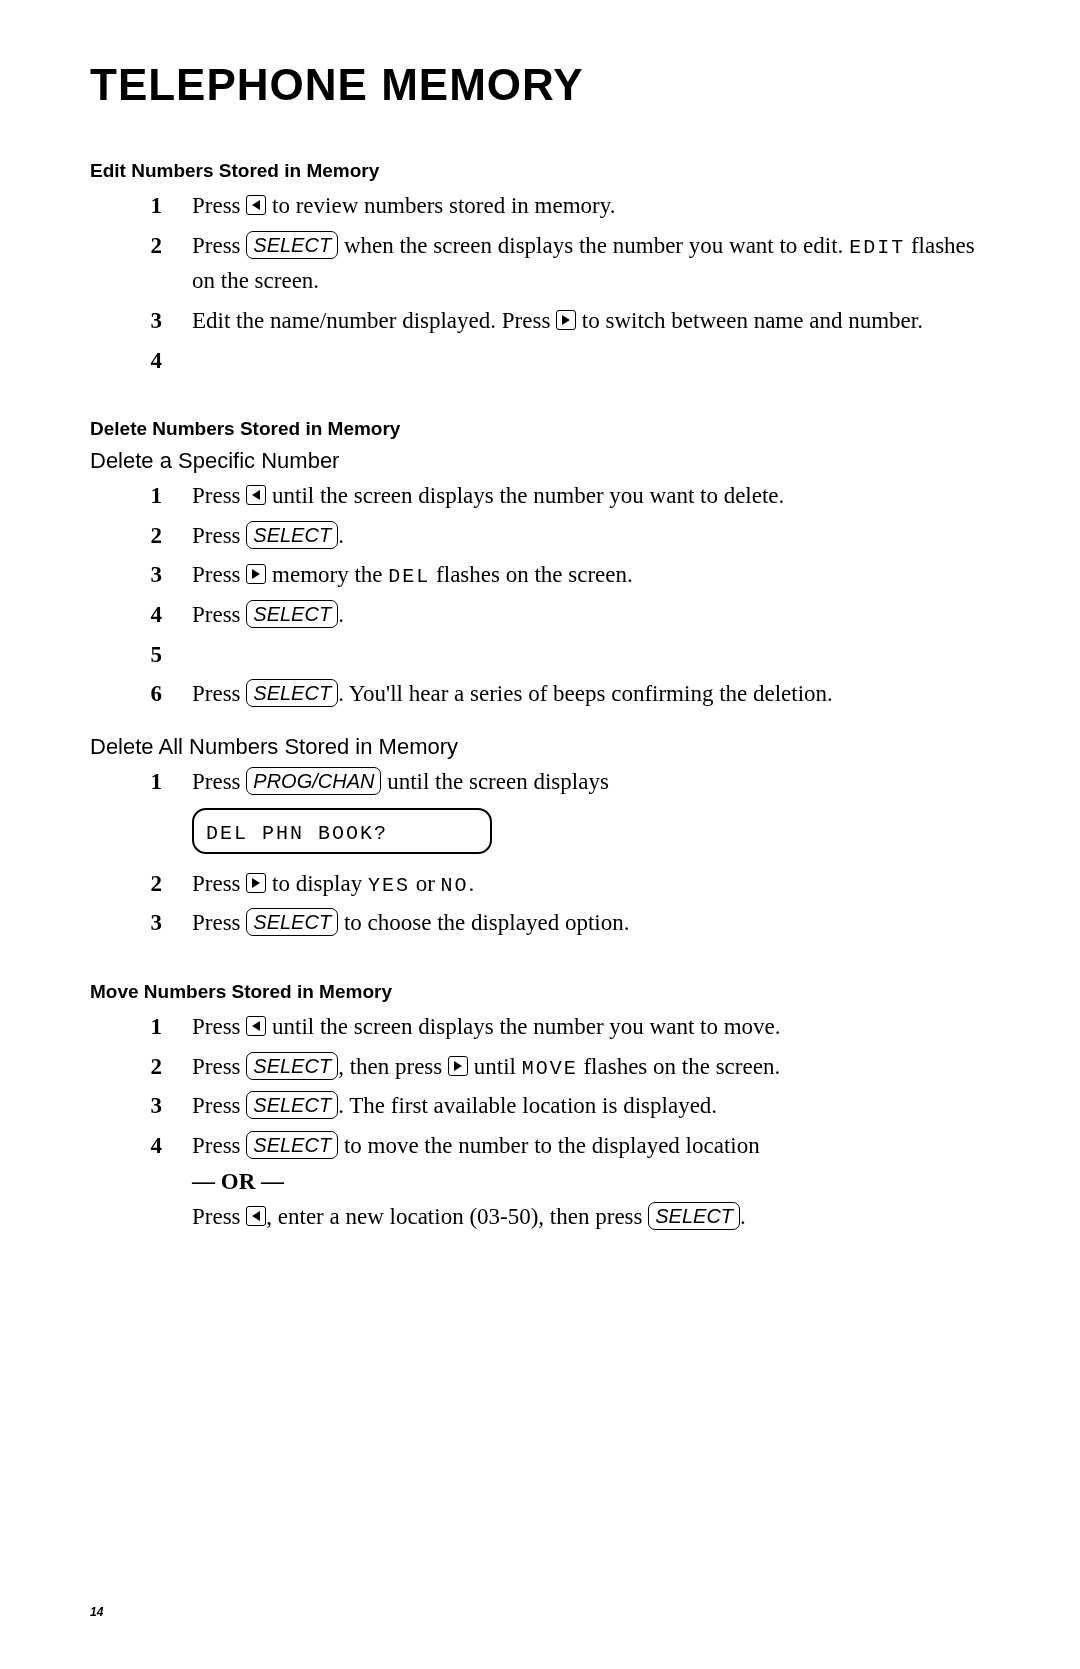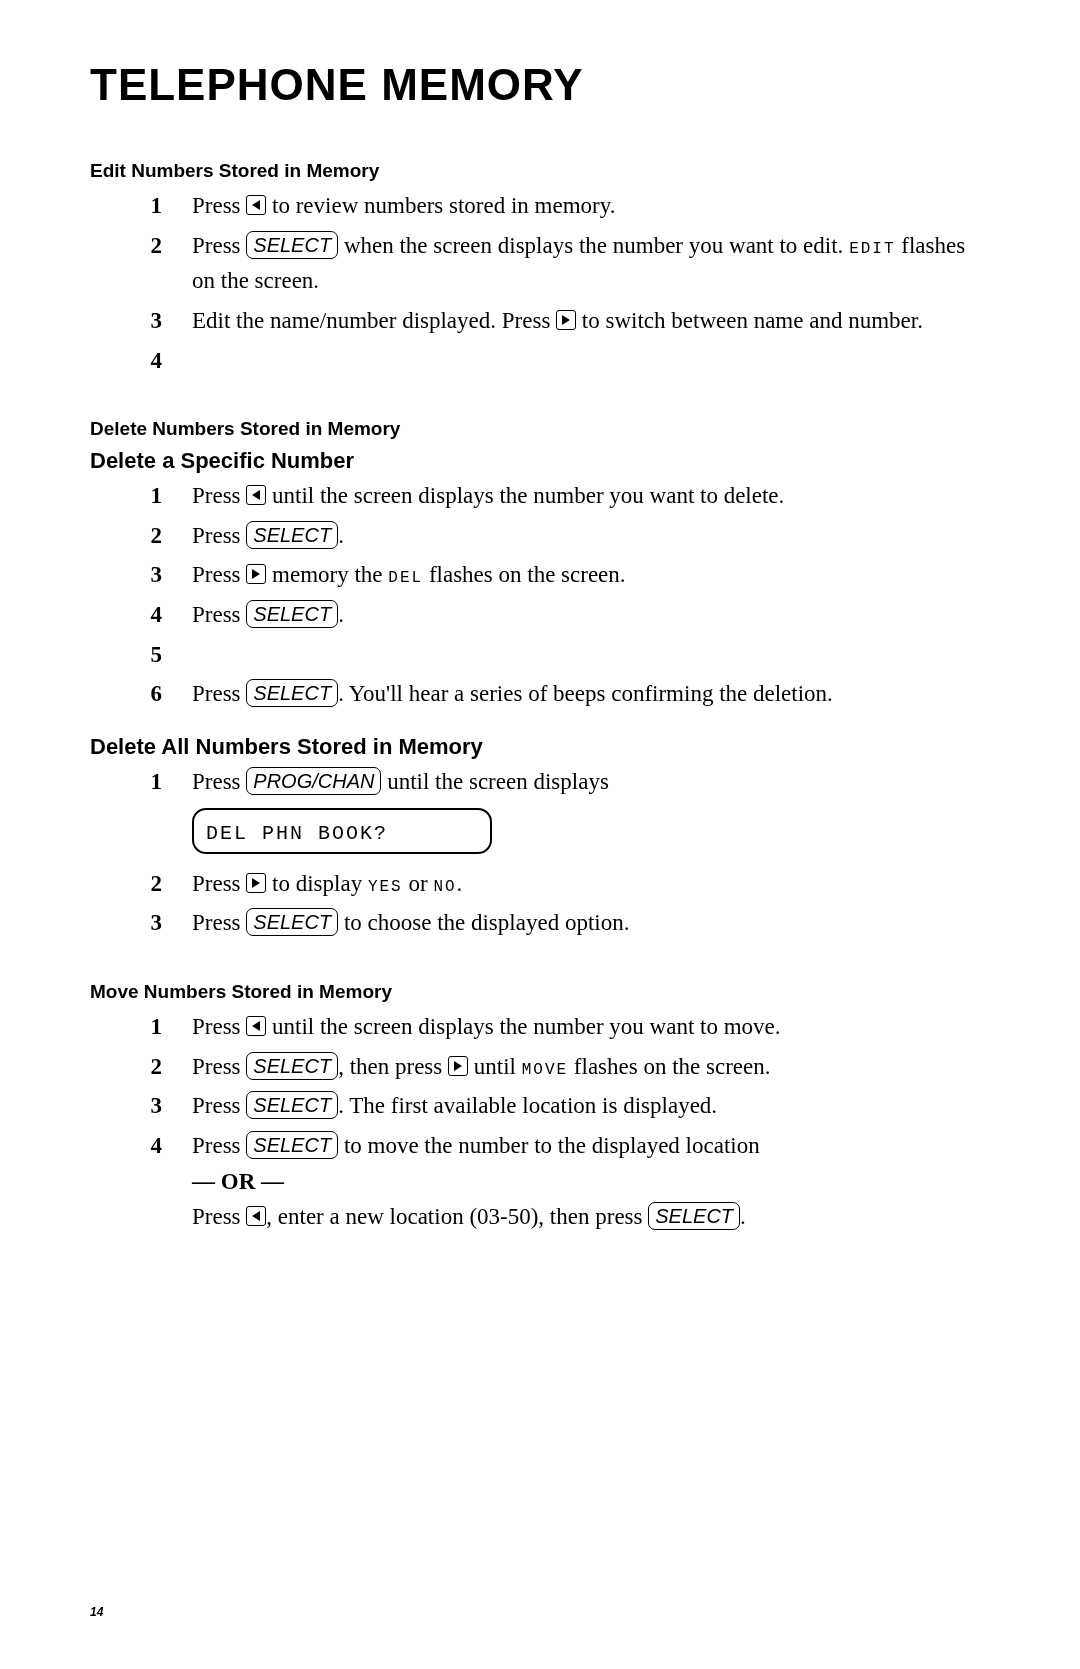--- a/index.html
+++ b/index.html
@@ -24,21 +24,21 @@
     margin: 0 0 50px 0;
   }
   .h2 {
     font-family: Arial, Helvetica, sans-serif;
     font-weight: 700;
     font-size: 19px;
     margin: 40px 0 6px 0;
   }
   .h3 {
     font-family: Arial, Helvetica, sans-serif;
-    font-weight: 700;
+    font-weight: 400;
     font-size: 22px;
     margin: 8px 0 4px 0;
   }
   ol.steps {
     list-style: none;
     margin: 4px 0 8px 0;
     padding: 0;
   }
   ol.steps > li {
     display: flex;
@@ -93,21 +93,21 @@
     border-right: 8px solid #000;
   }
   .arrowkey.right::before {
     border-top: 5px solid transparent;
     border-bottom: 5px solid transparent;
     border-left: 8px solid #000;
   }
   .lcd {
     font-family: "Courier New", monospace;
     letter-spacing: 2px;
-    font-size: 16px;
+    font-size: 20px;
   }
   .screenbox {
     border: 2px solid #000;
     border-radius: 14px;
     width: 300px;
     height: 46px;
     padding: 8px 12px;
     margin: 8px 0 8px 0;
     font-family: "Courier New", monospace;
     letter-spacing: 2px;

